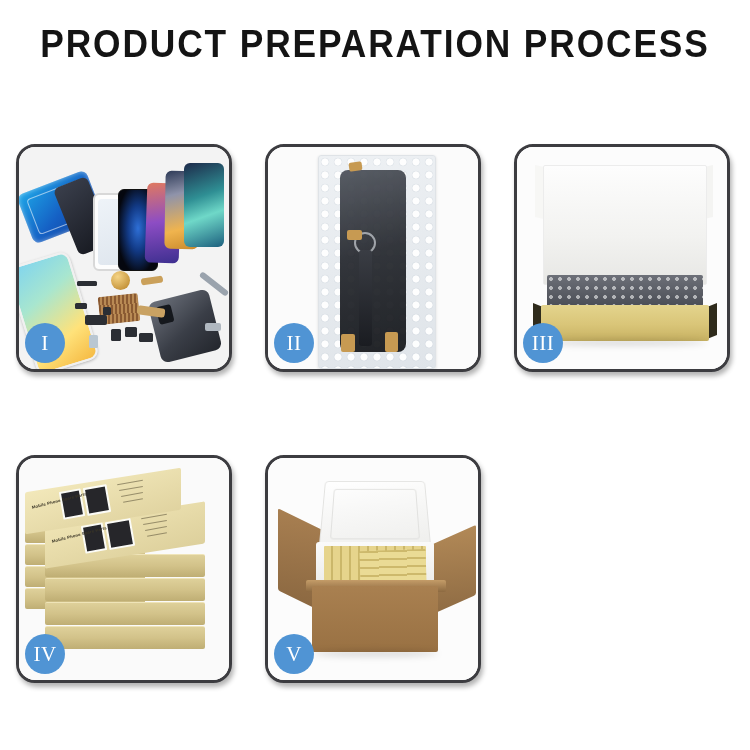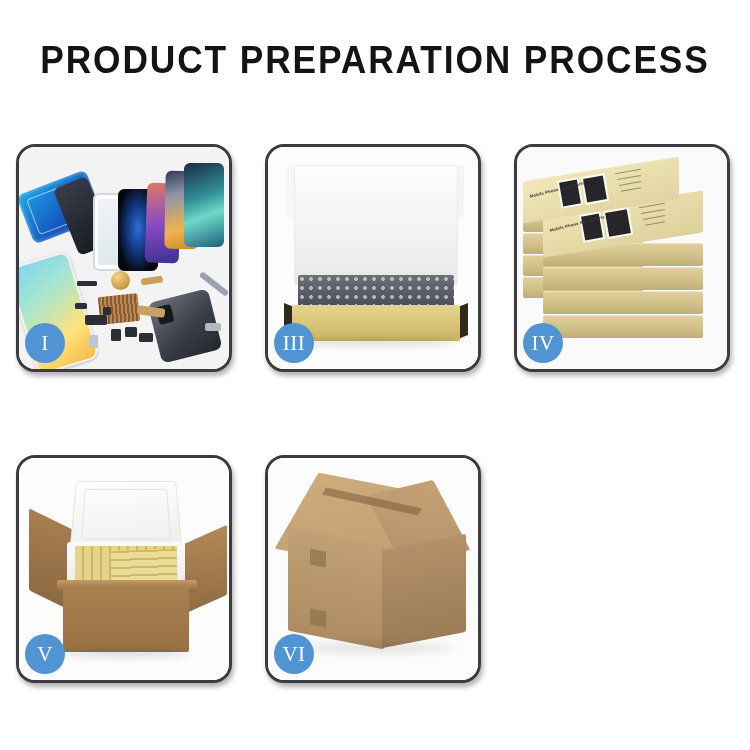--- a/index.html
+++ b/index.html
@@ -6,21 +6,21 @@
   body{
     width:750px;height:750px;
     background:#ffffff;
     font-family:"Liberation Sans","DejaVu Sans",sans-serif;
     overflow:hidden;
     position:relative;
   }
   .page{width:750px;height:750px;position:relative;}
 
   
-  .header{text-align:center;padding-top:40px;}
+  .header{text-align:center;padding-top:24px;}
   .title{
     font-size:38px;
     line-height:40px;
     font-weight:700;
     letter-spacing:2.0px;
     color:#141414;
     transform:scaleX(0.93);
     white-space:nowrap;
   }
   .subtitle{
@@ -339,20 +339,33 @@
         <div class="pt pt-s5"></div>
         <div class="pt pt-s6"></div>
         <div class="pt pt-s7"></div>
         <div class="pt pt-s8"></div>
         <div class="pt-tool" style="position:absolute;"></div>
         <div class="pt-tool2" style="position:absolute;"></div>
       </div>
       <div class="badge">I</div>
     </div>
 
+    <div class="card">
+      <div class="card-art c2">
+        <div class="bubble-bag">
+          <div class="screen-part"></div>
+          <div class="flexcable"></div>
+          <div class="tape tape1"></div>
+          <div class="tape tape2"></div>
+          <div class="tape tape3"></div>
+          <div class="tape tape4"></div>
+        </div>
+      </div>
+      <div class="badge">II</div>
+    </div>
 
     <div class="card">
       <div class="card-art c3">
         <div class="k3-lidflapL"></div>
         <div class="k3-lidflapR"></div>
         <div class="k3-lid"></div>
         <div class="k3-foam"></div>
         <div class="k3-baseL"></div>
         <div class="k3-baseR"></div>
         <div class="k3-base"></div>
@@ -403,28 +416,15 @@
         <div class="v-foambox"></div>
         <div class="v-yellow"></div>
         <div class="v-yellow2"></div>
         <div class="v-rim"></div>
         <div class="v-front"></div>
         <div class="v-shadow"></div>
       </div>
       <div class="badge">V</div>
     </div>
 
-    <div class="card">
-      <div class="card-art c6">
-        <div class="s-top"></div>
-        <div class="s-top2"></div>
-        <div class="s-seam"></div>
-        <div class="s-left"></div>
-        <div class="s-right"></div>
-        <div class="s-tape1"></div>
-        <div class="s-tape2"></div>
-        <div class="s-shadow"></div>
-      </div>
-      <div class="badge">VI</div>
-    </div>
 
   </div>
 </div>
 
 </body></html>

